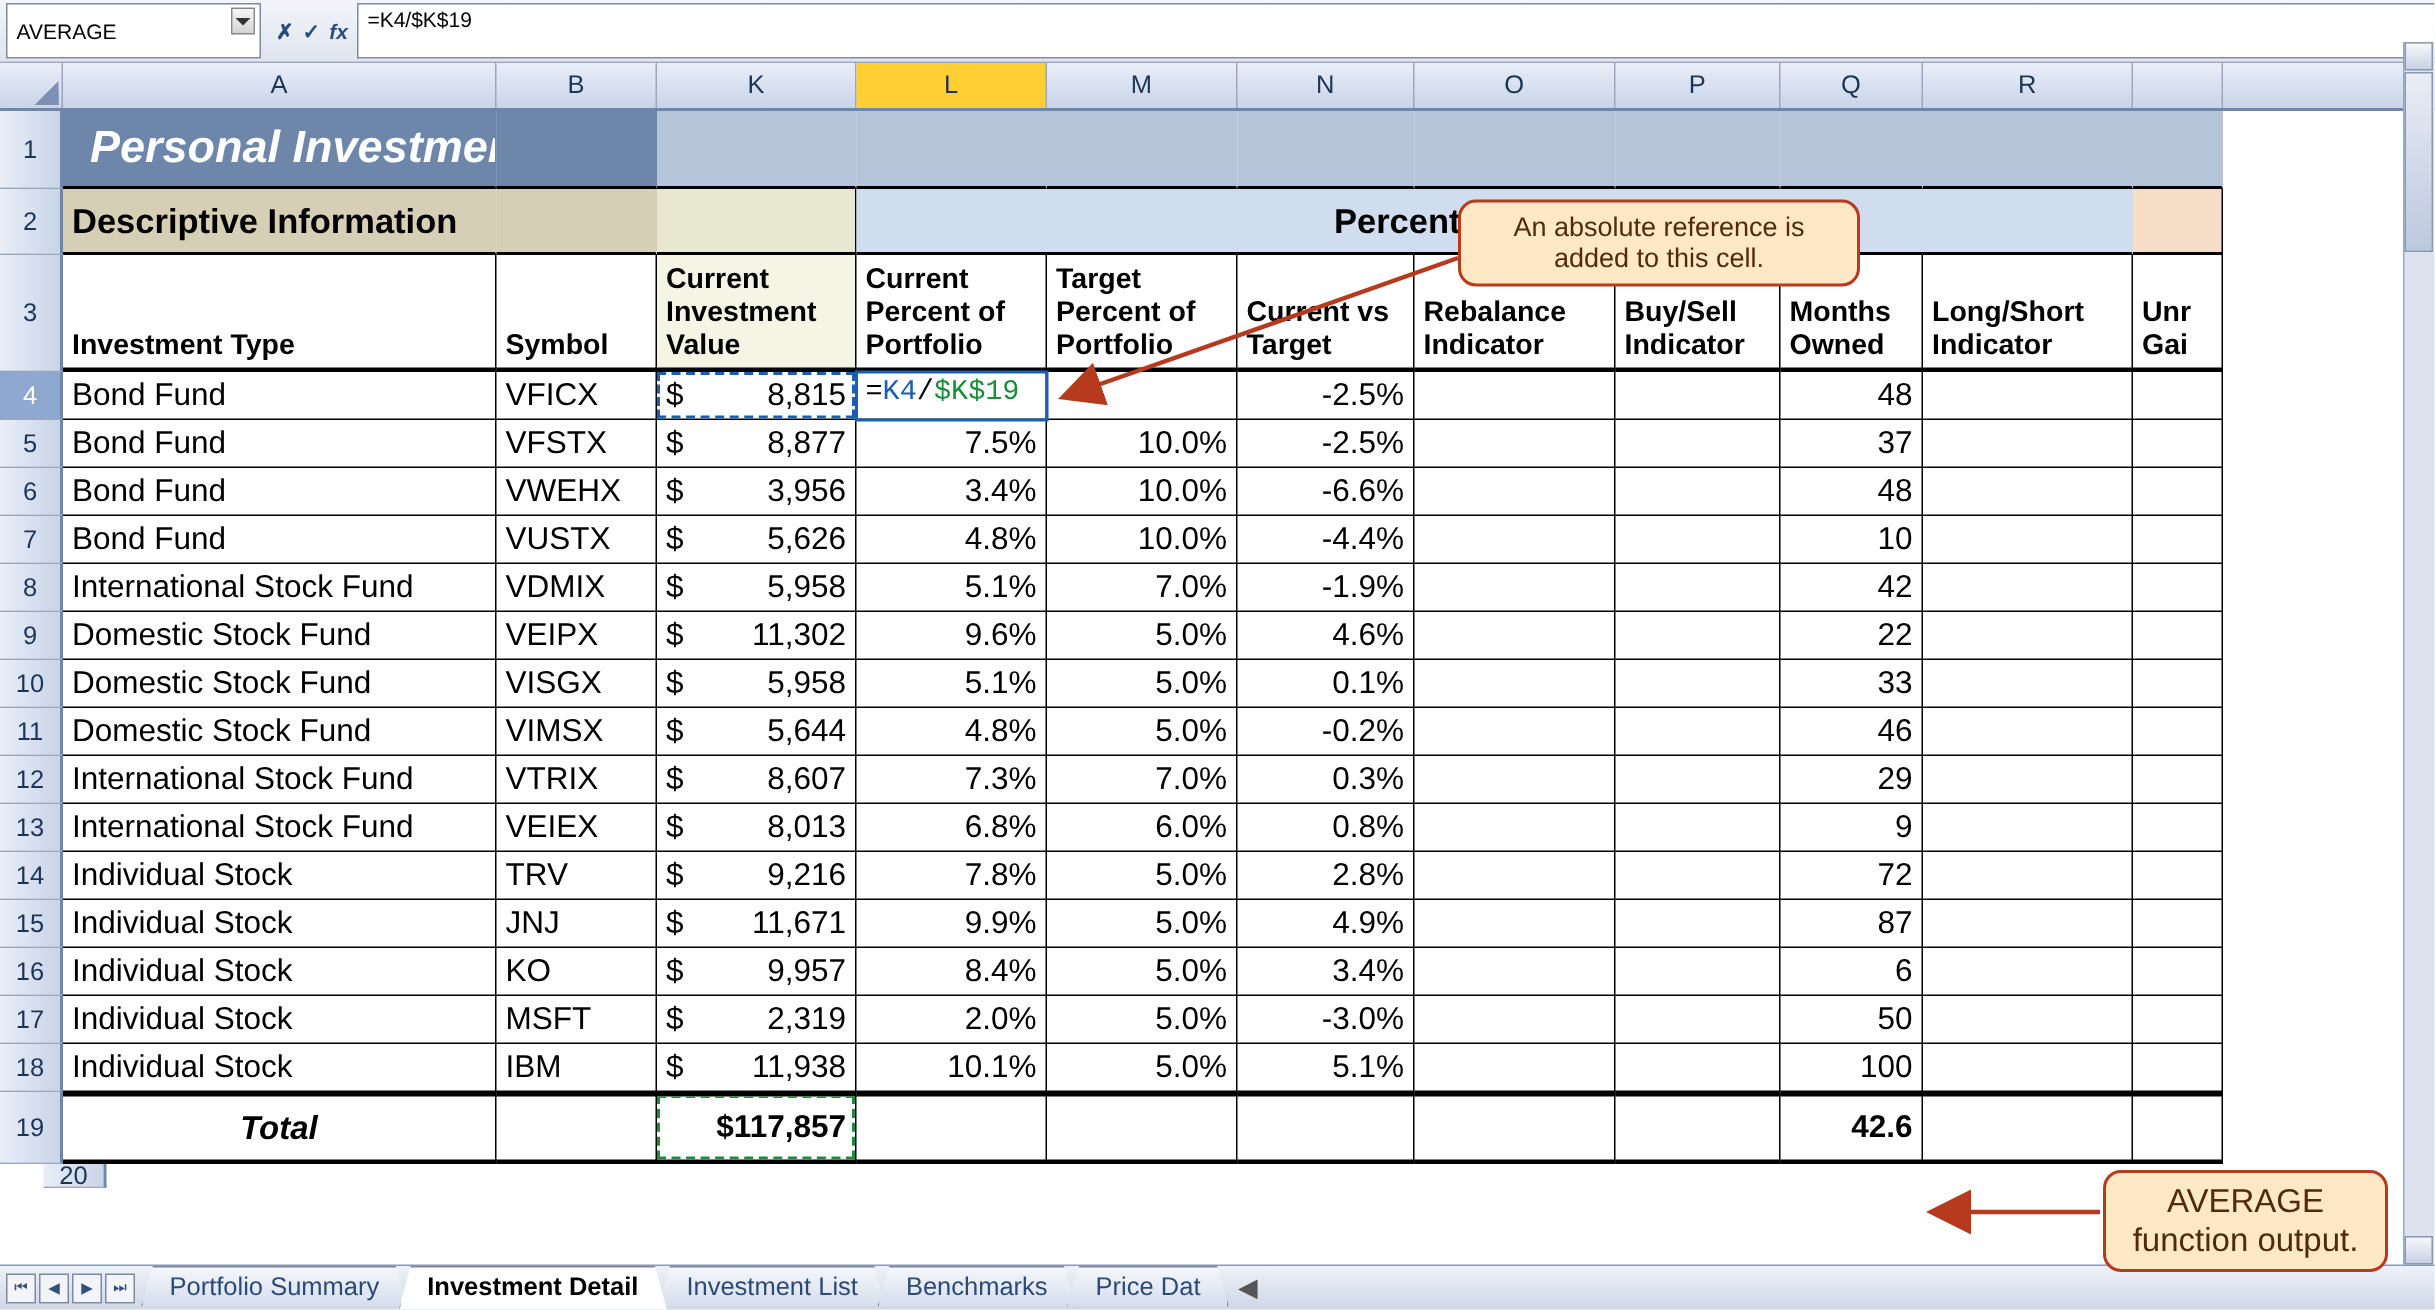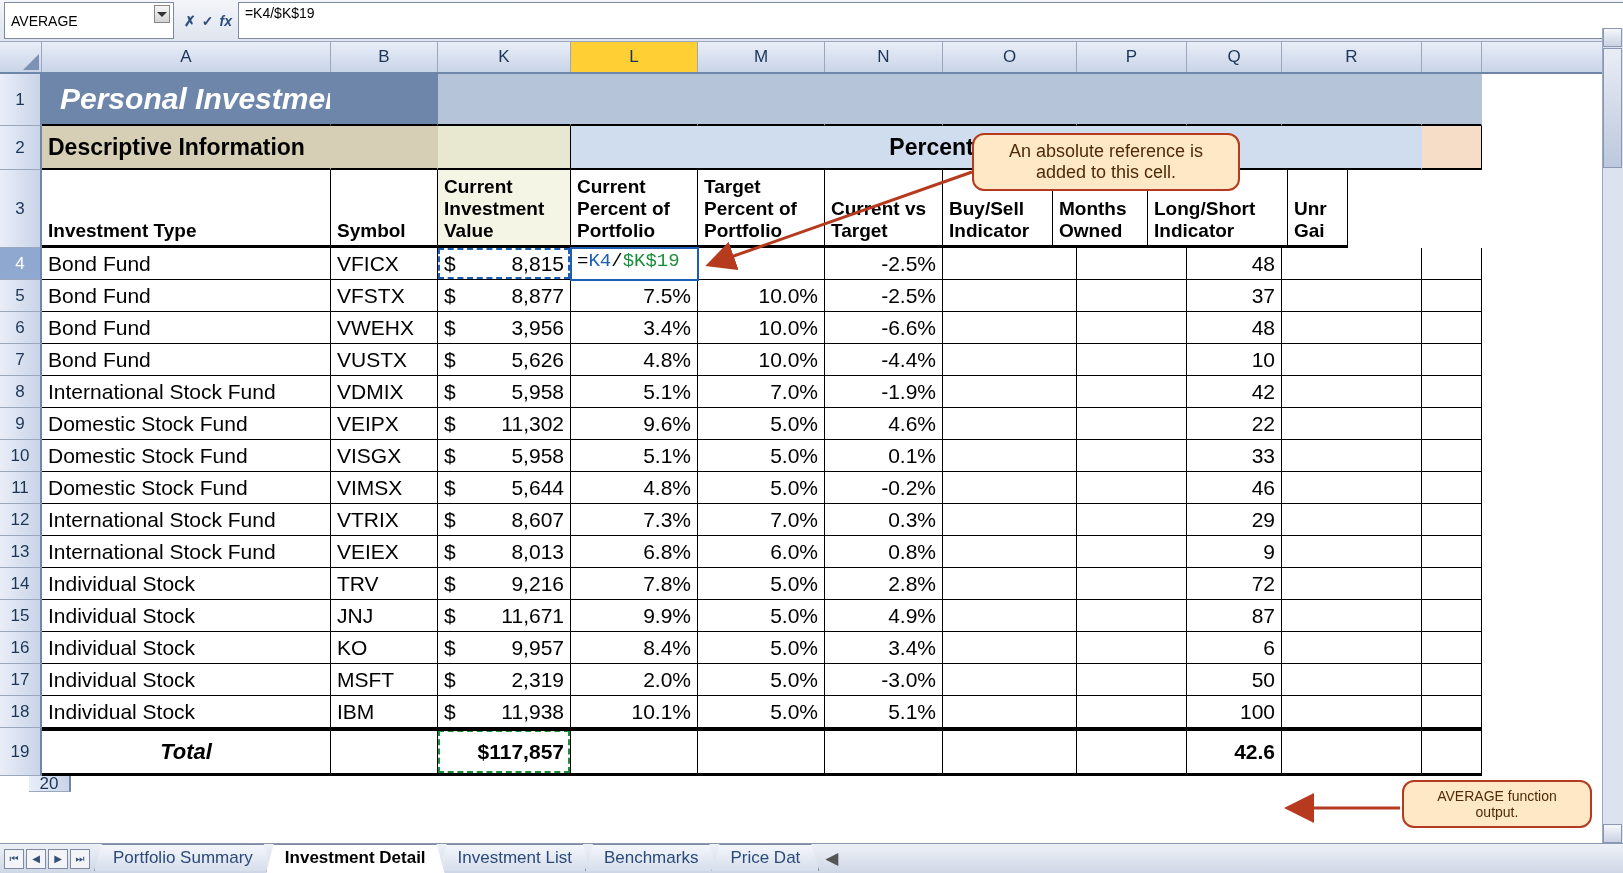--- a/index.html
+++ b/index.html
@@ -148,21 +148,21 @@
     content:"";position:absolute;inset:0;border:2px dashed #1a8f3a;pointer-events:none;
     top:-1px;
   }
 
   .total-row .cell{border-top:3px solid #000;border-bottom:3px solid #000;font-weight:bold;}
   .total-lbl{justify-content:center;font-style:italic;font-size:22px;}
 
   
   .callout{
     position:absolute;background:#ffe8c6;border:2px solid #b53a1e;border-radius:12px;
-    padding:6px 12px;font-size:14px;color:#502a0a;z-index:10;text-align:center;
+    padding:6px 12px;font-size:22px;color:#502a0a;z-index:10;text-align:center;
   }
   .callout.big{font-size:18px;}
   .arrow{position:absolute;z-index:9;}
   .arrow svg{overflow:visible;}
 
   
   .tabbar{
     position:absolute;bottom:0;left:0;right:0;height:30px;
     background:linear-gradient(#eef1f7,#cfd7e6);
     border-top:1px solid #8a98b3;display:flex;align-items:stretch;
@@ -247,20 +247,21 @@
       <div class="cell cS sect-other"></div>
     </div>
     <div class="row h-hdr">
       <div class="rowhdr">3</div>
       <div class="cell cA hdr">Investment Type</div>
       <div class="cell cB hdr">Symbol</div>
       <div class="cell cK hdr hdrK">Current Investment Value</div>
       <div class="cell cL hdr">Current Percent of Portfolio</div>
       <div class="cell cM hdr">Target Percent of Portfolio</div>
       <div class="cell cN hdr">Current vs Target</div>
+      <div class="cell cO hdr">Rebalance Indicator</div>
       <div class="cell cP hdr">Buy/Sell Indicator</div>
       <div class="cell cQ hdr">Months Owned</div>
       <div class="cell cR hdr">Long/Short Indicator</div>
       <div class="cell cS hdr">Unr Gai</div>
     </div>
     <div class="row">
       <div class="rowhdr sel">4</div>
       <div class="cell cA">Bond Fund</div>
       <div class="cell cB">VFICX</div>
       <div class="cell cK num k-marq">

